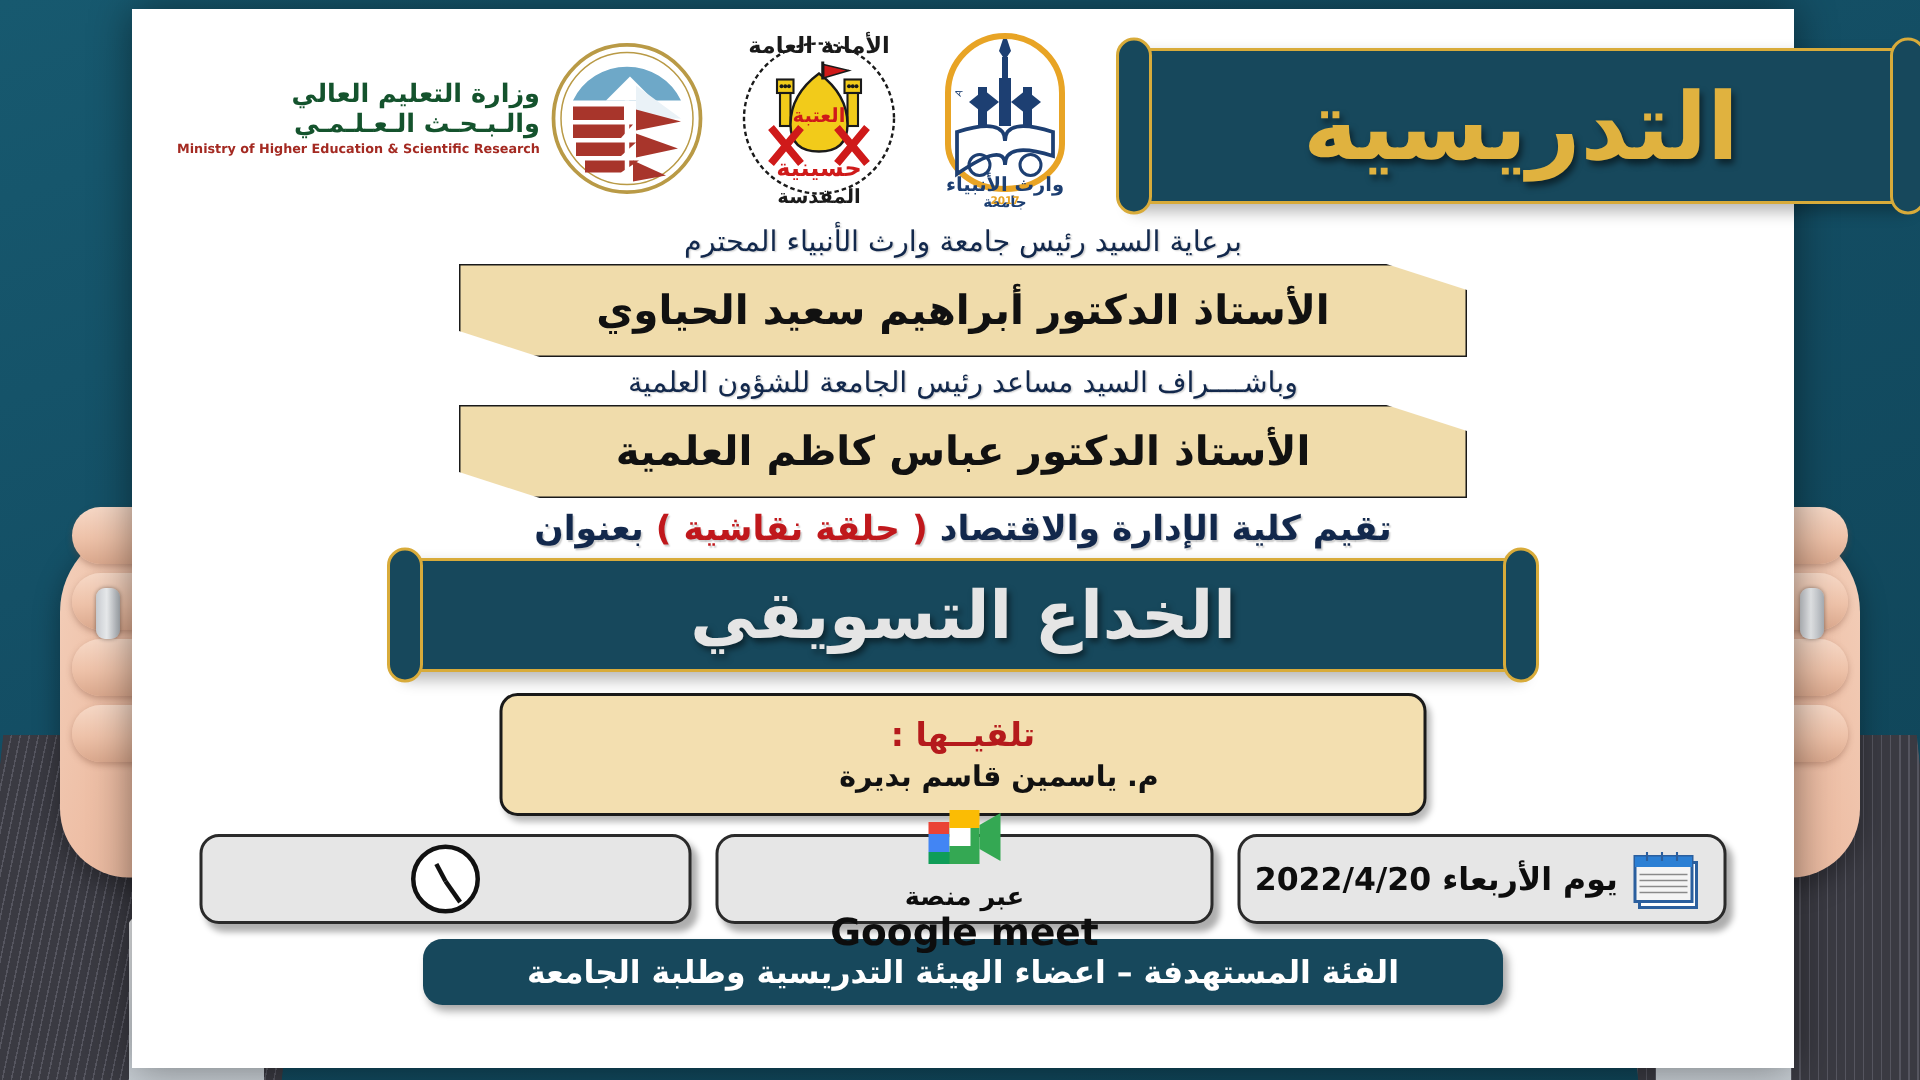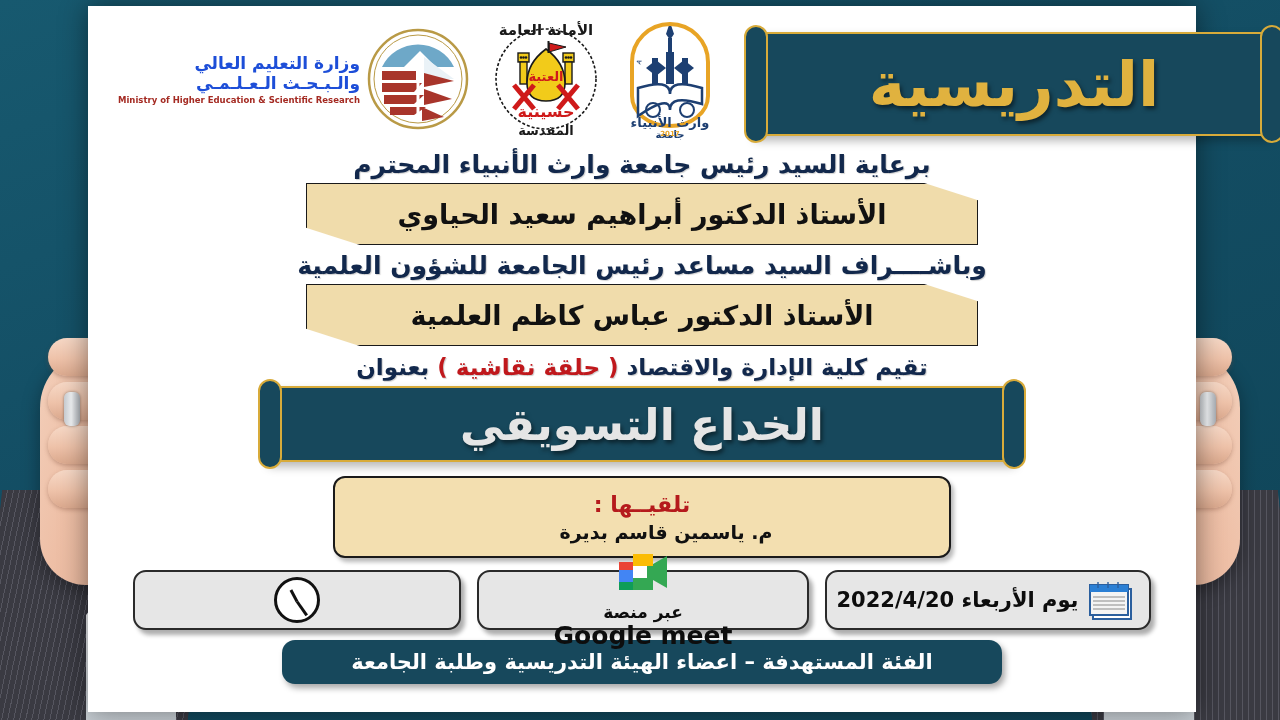--- a/index.html
+++ b/index.html
@@ -138,21 +138,21 @@
 
   
   .logo-min { position: relative; display: flex; align-items: center; gap: 6px; }
   .min-mark { width: 104px; height: 104px; position: relative; }
   .min-text {
     direction: rtl;
     text-align: right;
     line-height: 1.18;
   }
   .min-ar1, .min-ar2 {
-    color: #1d4ed8;
+    color: #14532d;
     font-weight: bold;
     font-size: 17px;
     letter-spacing: 1px;
   }
   .min-en {
     color: #a42a22;
     font-weight: bold;
     font-size: 8.5px;
     direction: ltr;
     text-align: left;
@@ -197,22 +197,22 @@
     font-size: 62px;
     font-weight: bold;
     letter-spacing: 4px;
     text-shadow: 2px 3px 4px rgba(0,0,0,.5);
   }
 
   
   .patron-line {
     text-align: center;
     color: #12284c;
-    font-weight: bold;
-    font-size: 25px;
+    font-weight: normal;
+    font-size: 19px;
     letter-spacing: 1px;
     margin: 6px 0 4px 0;
     text-shadow: 1px 1px 1px rgba(0,0,0,.18);
   }
 
   .name-plate {
     position: relative;
     margin: 0 auto 6px auto;
     width: 672px;
     height: 62px;

